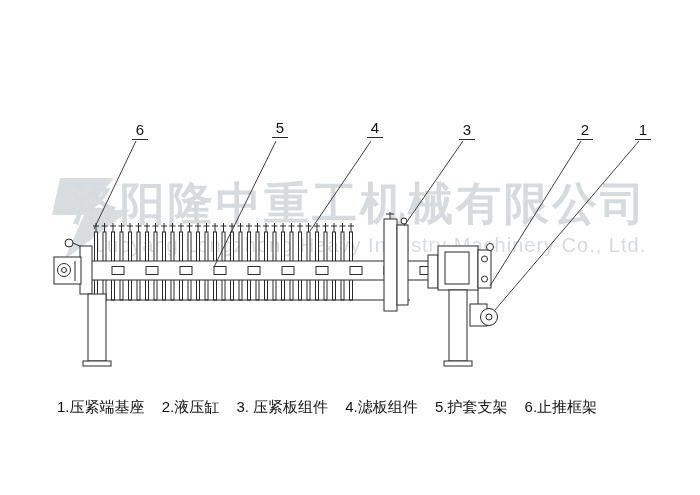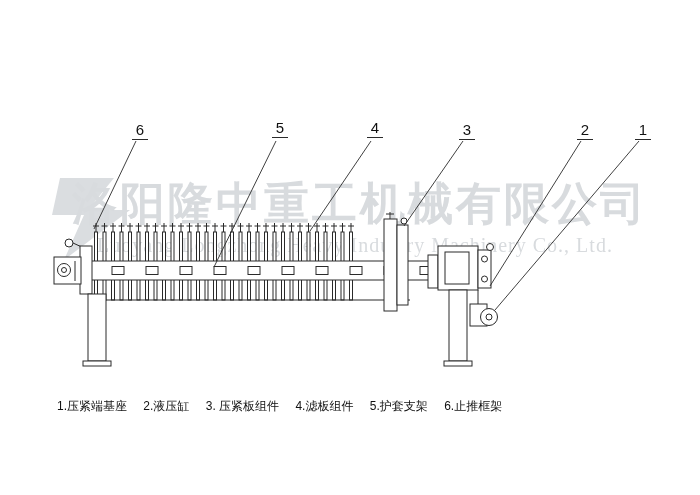--- a/index.html
+++ b/index.html
@@ -1,29 +1,29 @@
 <!DOCTYPE html>
 <html><head>
 <meta charset="utf-8">
 <style>
   html,body{margin:0;padding:0;background:#fff;}
   #page{position:relative;width:700px;height:495px;background:#ffffff;overflow:hidden;
         font-family:"Liberation Sans", sans-serif;}
   
-  .wm{position:absolute;color:#d8dbde;white-space:nowrap;user-select:none;font-family:Liberation Serif, serif;}
+  .wm{position:absolute;color:#d8dbde;white-space:nowrap;user-select:none;}
   #wm-cn{left:72px;top:174px;font-size:45px;font-weight:bold;letter-spacing:3px;}
   #wm-en{left:95px;top:234px;width:520px;text-align:center;font-size:20px;letter-spacing:1px;}
   #wm-logo{position:absolute;left:46px;top:168px;}
   
   #drawing{position:absolute;left:0;top:0;}
   
   .callout{position:absolute;width:16px;text-align:center;font-size:15px;color:#111;
            border-bottom:1px solid #2a2a2a;line-height:18px;}
   
-  #legend{position:absolute;left:57px;top:398px;font-size:12px;color:#111;white-space:nowrap;}
+  #legend{position:absolute;left:57px;top:398px;font-size:15px;color:#111;white-space:nowrap;}
   #legend span{margin-right:13px;}
 </style>
 </head>
 <body>
 
 <div id="page">
 
   <svg id="wm-logo" width="95" height="100" viewBox="0 0 95 100">
     <path d="M14,10 H68 L42,42 H84 L18,92 L38,47 H6 Z" fill="#dadde0"></path>
   </svg>

